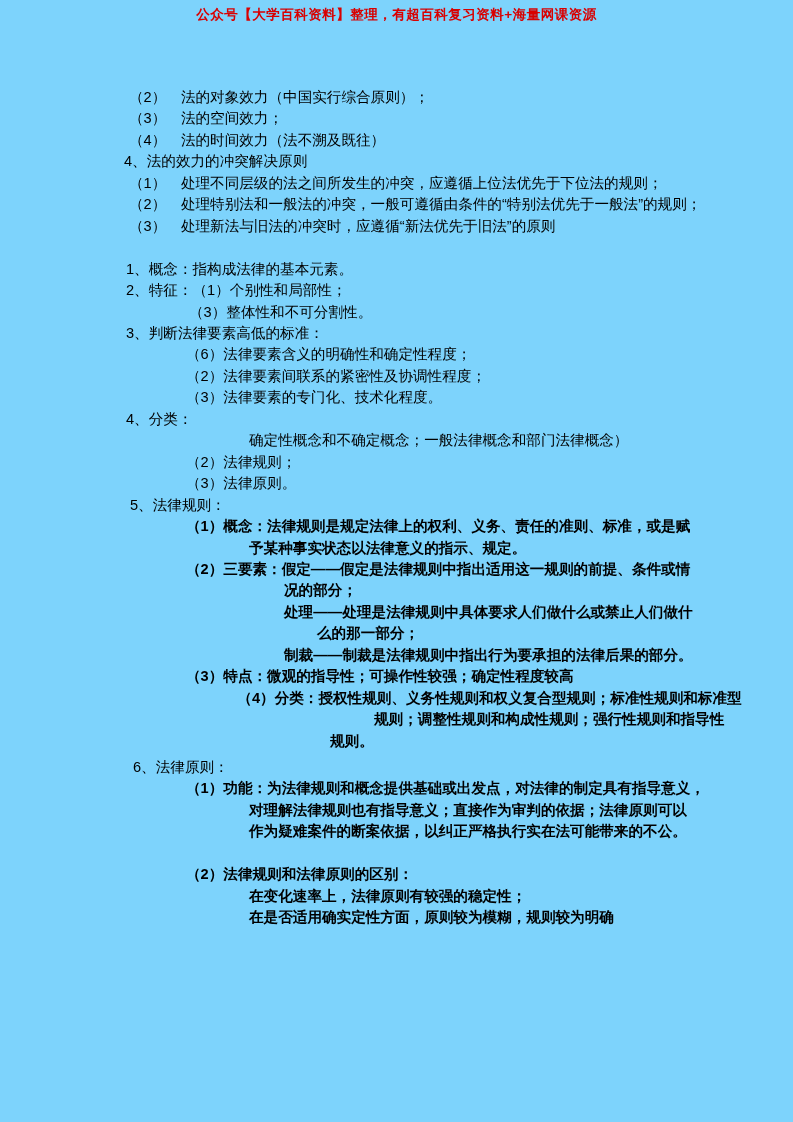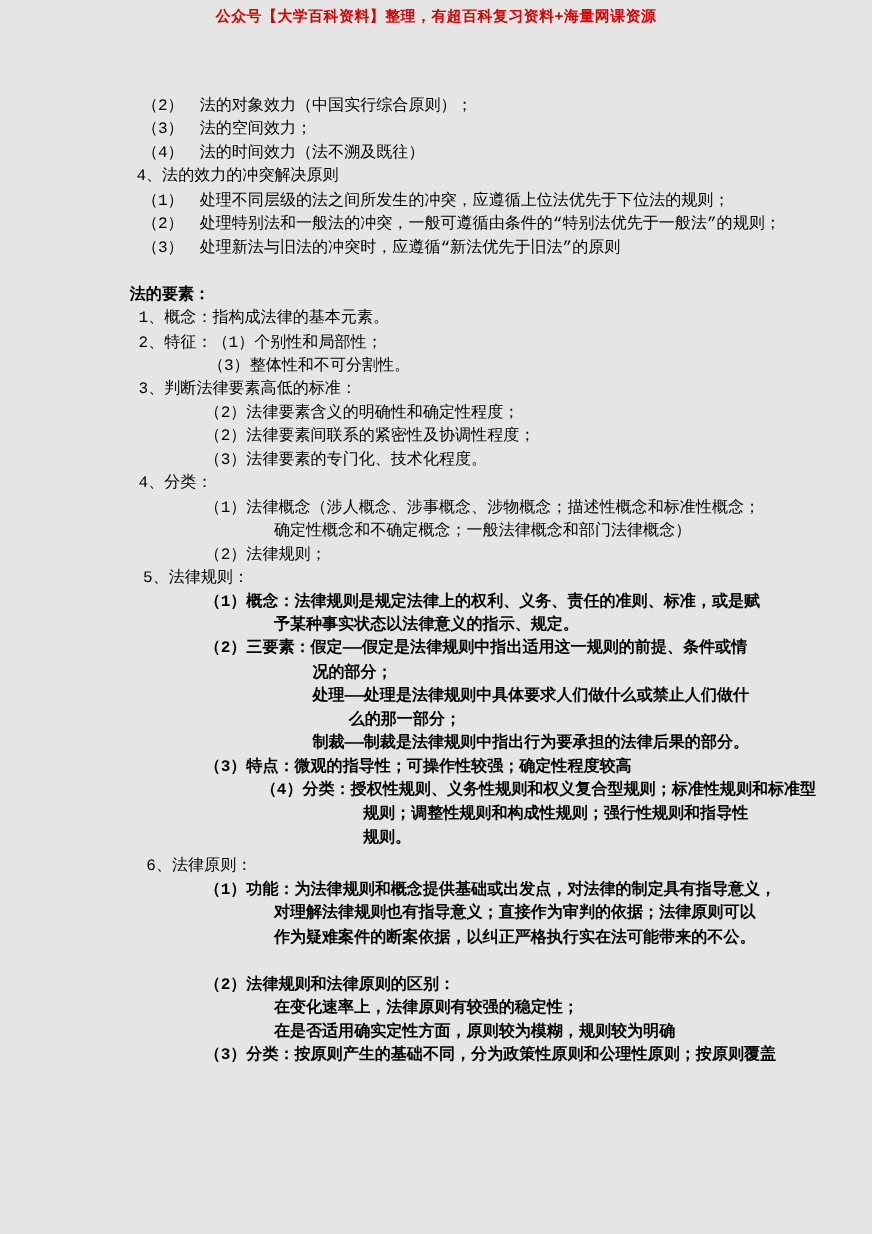--- a/index.html
+++ b/index.html
@@ -4,22 +4,22 @@
 <style>
   html, body {
     margin: 0;
     padding: 0;
     background: #ffffff;
   }
   .page {
     position: relative;
     width: 793px;
     height: 1122px;
-    background: #e5e5e5;
-    font-family: Liberation Mono, monospace;
+    background: #7dd3fc;
+    font-family: Liberation Sans, sans-serif;
     color: #000000;
     overflow: hidden;
   }
   .header {
     position: absolute;
     top: 6px;
     left: 0;
     width: 100%;
     text-align: center;
     font-size: 13.5px;
@@ -50,47 +50,45 @@
   <div class="header" style="color: rgb(217, 0, 0);">公众号【大学百科资料】整理，有超百科复习资料+海量网课资源</div>
   <div class="content">
       <div class="line" style="padding-left: 129px;">（2）　法的对象效力（中国实行综合原则）；</div>
       <div class="line" style="padding-left: 129px;">（3）　法的空间效力；</div>
       <div class="line" style="padding-left: 129px;">（4）　法的时间效力（法不溯及既往）</div>
       <div class="line" style="padding-left: 124px;">4、法的效力的冲突解决原则</div>
       <div class="line" style="padding-left: 129px;">（1）　处理不同层级的法之间所发生的冲突，应遵循上位法优先于下位法的规则；</div>
       <div class="line" style="padding-left: 129px;">（2）　处理特别法和一般法的冲突，一般可遵循由条件的“特别法优先于一般法”的规则；</div>
       <div class="line" style="padding-left: 129px;">（3）　处理新法与旧法的冲突时，应遵循“新法优先于旧法”的原则</div>
       <div class="line" style="padding-left: 0px;"></div>
-      <div class="line bold" style="padding-left: 118px;">法的要素：</div>
       <div class="line" style="padding-left: 126px;">1、概念：指构成法律的基本元素。</div>
       <div class="line" style="padding-left: 126px;">2、特征：（1）个别性和局部性；</div>
       <div class="line" style="padding-left: 189px;">（3）整体性和不可分割性。</div>
       <div class="line" style="padding-left: 126px;">3、判断法律要素高低的标准：</div>
-      <div class="line" style="padding-left: 186px;">（2）法律要素含义的明确性和确定性程度；</div>
+      <div class="line" style="padding-left: 186px;">（6）法律要素含义的明确性和确定性程度；</div>
       <div class="line" style="padding-left: 186px;">（2）法律要素间联系的紧密性及协调性程度；</div>
       <div class="line" style="padding-left: 186px;">（3）法律要素的专门化、技术化程度。</div>
       <div class="line" style="padding-left: 126px;">4、分类：</div>
-      <div class="line" style="padding-left: 186px;">（1）法律概念（涉人概念、涉事概念、涉物概念；描述性概念和标准性概念；</div>
       <div class="line" style="padding-left: 249px;">确定性概念和不确定概念；一般法律概念和部门法律概念）</div>
       <div class="line" style="padding-left: 186px;">（2）法律规则；</div>
+      <div class="line" style="padding-left: 186px;">（3）法律原则。</div>
       <div class="line" style="padding-left: 130px;">5、法律规则：</div>
       <div class="line bold" style="padding-left: 186px;">（1）概念：法律规则是规定法律上的权利、义务、责任的准则、标准，或是赋</div>
       <div class="line bold" style="padding-left: 249px;">予某种事实状态以法律意义的指示、规定。</div>
       <div class="line bold" style="padding-left: 186px;">（2）三要素：假定——假定是法律规则中指出适用这一规则的前提、条件或情</div>
       <div class="line bold" style="padding-left: 284px;">况的部分；</div>
       <div class="line bold" style="padding-left: 284px;">处理——处理是法律规则中具体要求人们做什么或禁止人们做什</div>
       <div class="line bold" style="padding-left: 317px;">么的那一部分；</div>
       <div class="line bold" style="padding-left: 284px;">制裁——制裁是法律规则中指出行为要承担的法律后果的部分。</div>
       <div class="line bold" style="padding-left: 186px;">（3）特点：微观的指导性；可操作性较强；确定性程度较高</div>
       <div class="line bold" style="padding-left: 186px; text-align: center;">（4）分类：授权性规则、义务性规则和权义复合型规则；标准性规则和标准型</div>
-      <div class="line bold" style="padding-left: 330px;">规则；调整性规则和构成性规则；强行性规则和指导性</div>
+      <div class="line bold" style="padding-left: 330px; margin-left: 44px;">规则；调整性规则和构成性规则；强行性规则和指导性</div>
       <div class="line bold" style="padding-left: 330px;">规则。</div>
       <div class="line" style="padding-left: 133px; margin-top: 5px;">6、法律原则：</div>
       <div class="line bold" style="padding-left: 186px;">（1）功能：为法律规则和概念提供基础或出发点，对法律的制定具有指导意义，</div>
       <div class="line bold" style="padding-left: 249px;">对理解法律规则也有指导意义；直接作为审判的依据；法律原则可以</div>
       <div class="line bold" style="padding-left: 249px;">作为疑难案件的断案依据，以纠正严格执行实在法可能带来的不公。</div>
       <div class="line" style="padding-left: 0px;"></div>
       <div class="line bold" style="padding-left: 186px;">（2）法律规则和法律原则的区别：</div>
       <div class="line bold" style="padding-left: 249px;">在变化速率上，法律原则有较强的稳定性；</div>
       <div class="line bold" style="padding-left: 249px;">在是否适用确实定性方面，原则较为模糊，规则较为明确</div>
-      <div class="line bold" style="padding-left: 186px;">（3）分类：按原则产生的基础不同，分为政策性原则和公理性原则；按原则覆盖</div>
     </div>
 </div>
 
 </body></html>

